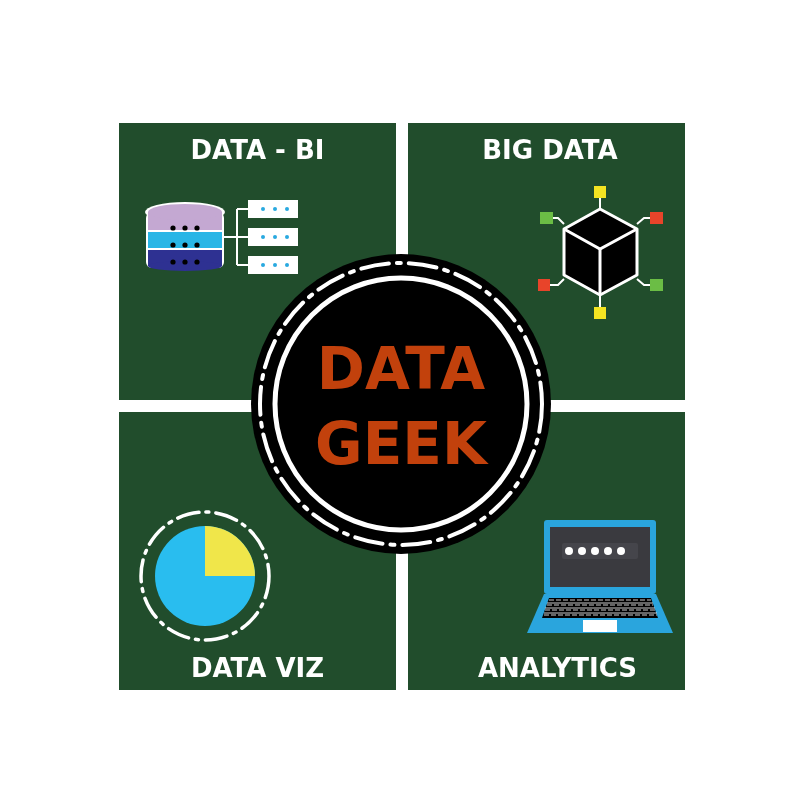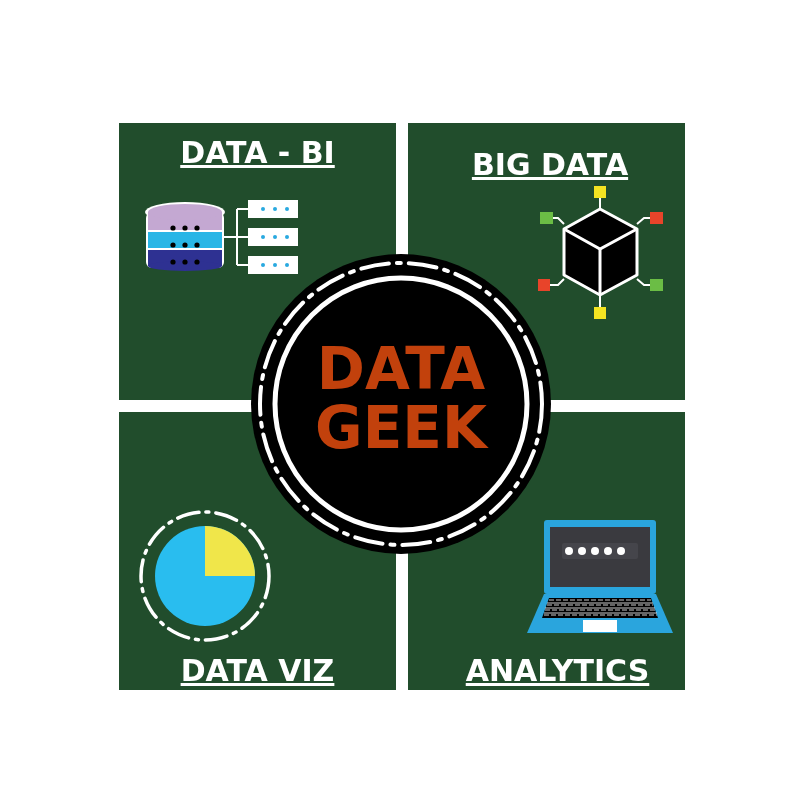--- a/index.html
+++ b/index.html
@@ -1,31 +1,31 @@
 <!DOCTYPE html>
 <html><head>
 <meta charset="utf-8">
 <style>
   html, body { margin: 0; padding: 0; background: #ffffff; }
   body { width: 800px; height: 800px; position: relative; overflow: hidden; font-family: "DejaVu Sans", sans-serif; }
   .panel { position: absolute; background: #214d2c; }
-  .label { position: absolute; color: #ffffff; font-family: "DejaVu Sans", sans-serif; font-weight: bold; font-size: 30px; letter-spacing: 0px; text-align: center; white-space: nowrap; text-decoration: underline; }
+  .label { position: absolute; color: #ffffff; font-family: "DejaVu Sans", sans-serif; font-weight: bold; font-size: 26px; letter-spacing: 0px; text-align: center; white-space: nowrap; }
   svg { position: absolute; left: 0; top: 0; overflow: visible; }
   .center-text { position: absolute; left: 261px; width: 280px; text-align: center; color: #c2410c; font-family: "DejaVu Sans", sans-serif; font-weight: bold; font-size: 58px; line-height: 1; }
 </style>
 </head>
 <body>
 
 <div class="panel" style="left:119px; top:123px; width:277px; height:277px;"></div>
 <div class="panel" style="left:408px; top:123px; width:277px; height:277px;"></div>
 <div class="panel" style="left:119px; top:412px; width:277px; height:278px;"></div>
 <div class="panel" style="left:408px; top:412px; width:277px; height:278px;"></div>
 
 <div class="label" style="left:119px; top:135px; width:277px;">DATA - BI</div>
-<div class="label" style="left:408px; top:135px; width:300px; left:400px;margin-top:12px;">BIG DATA</div>
+<div class="label" style="left:408px; top:135px; width:300px; left:400px;">BIG DATA</div>
 <div class="label" style="left:119px; top:653px; width:277px;text-align:center;">DATA VIZ</div>
 <div class="label" style="left:408px; top:653px; width:299px;">ANALYTICS</div>
 
 <svg width="800" height="800" viewBox="0 0 800 800">
 
   <g>
 
     <g stroke="#ffffff" stroke-width="2" fill="none">
       <line x1="224" y1="237" x2="237" y2="237"></line>
       <line x1="237" y1="209" x2="237" y2="265"></line>
@@ -125,13 +125,13 @@
   </g>
 
   <g>
     <circle cx="401" cy="404" r="150" fill="#000000"></circle>
     <circle cx="401" cy="404" r="141" fill="none" stroke="#ffffff" stroke-width="4" stroke-dasharray="28 8 4 8" stroke-linecap="round"></circle>
     <circle cx="401" cy="404" r="126" fill="none" stroke="#ffffff" stroke-width="5"></circle>
   </g>
 </svg>
 
 <div class="center-text" style="top:340px;">DATA</div>
-<div class="center-text" style="top:399px;">GEEK</div>
+<div class="center-text" style="top:415px;">GEEK</div>
 
 </body></html>

